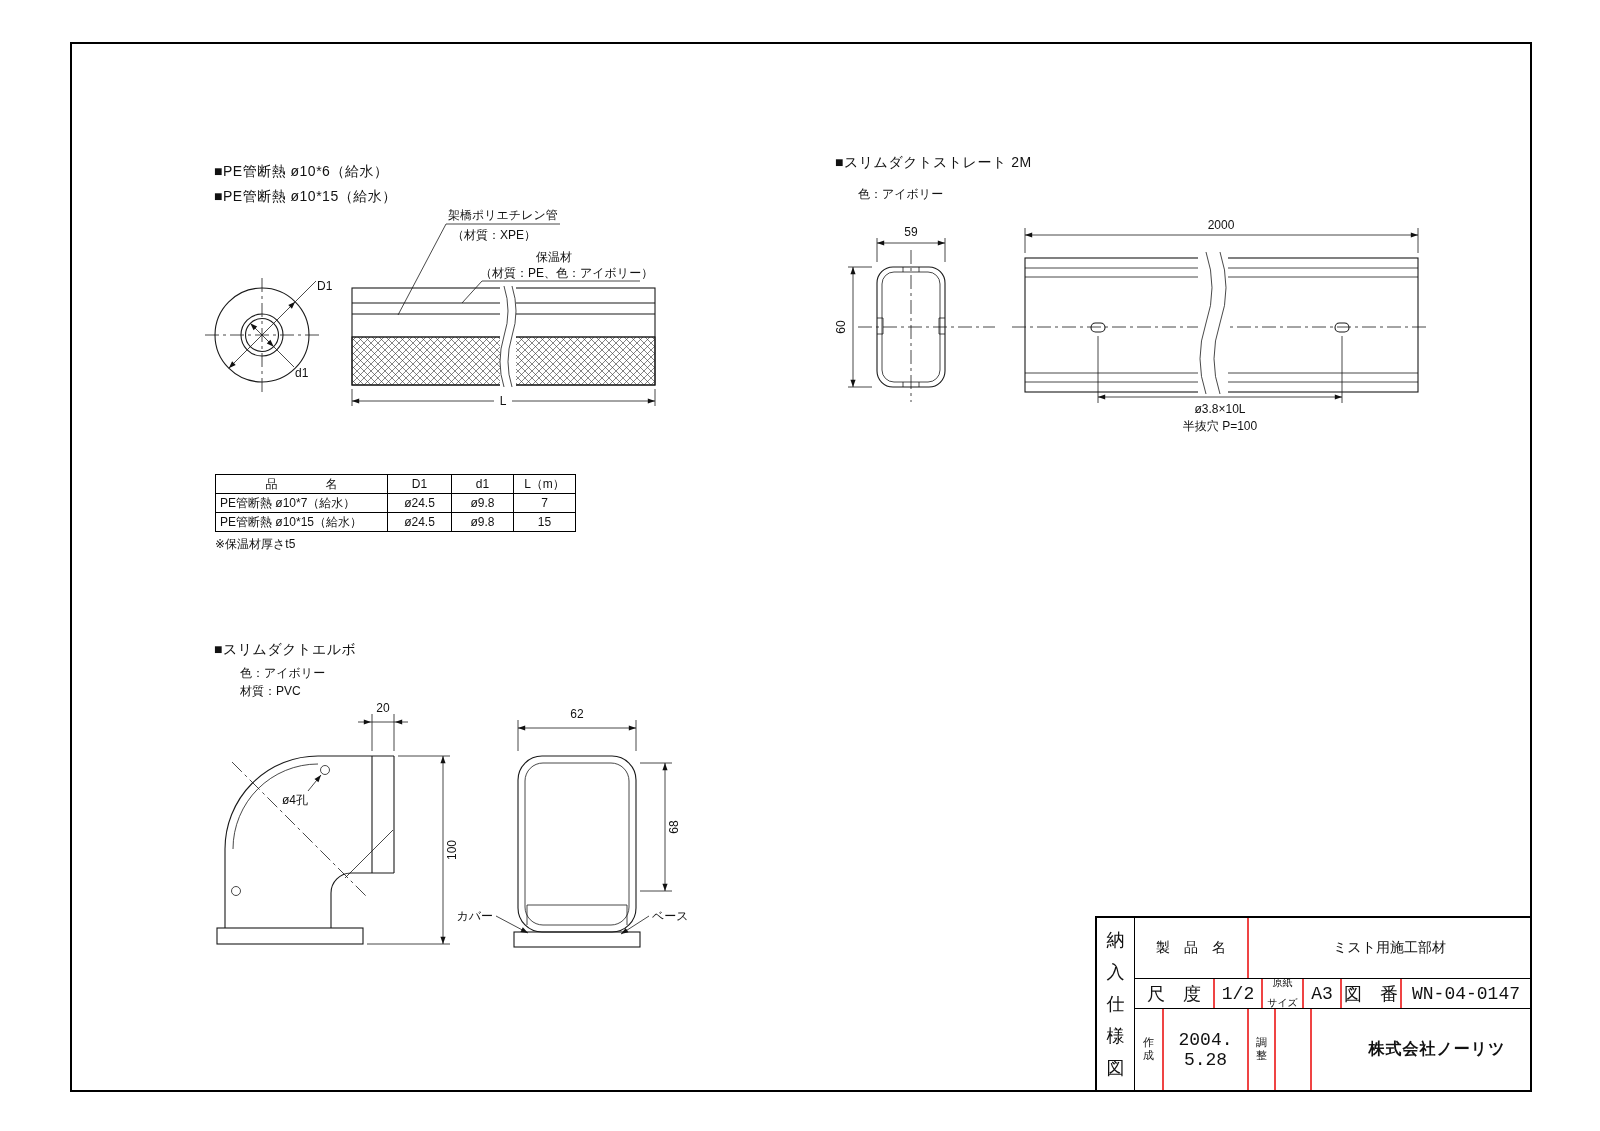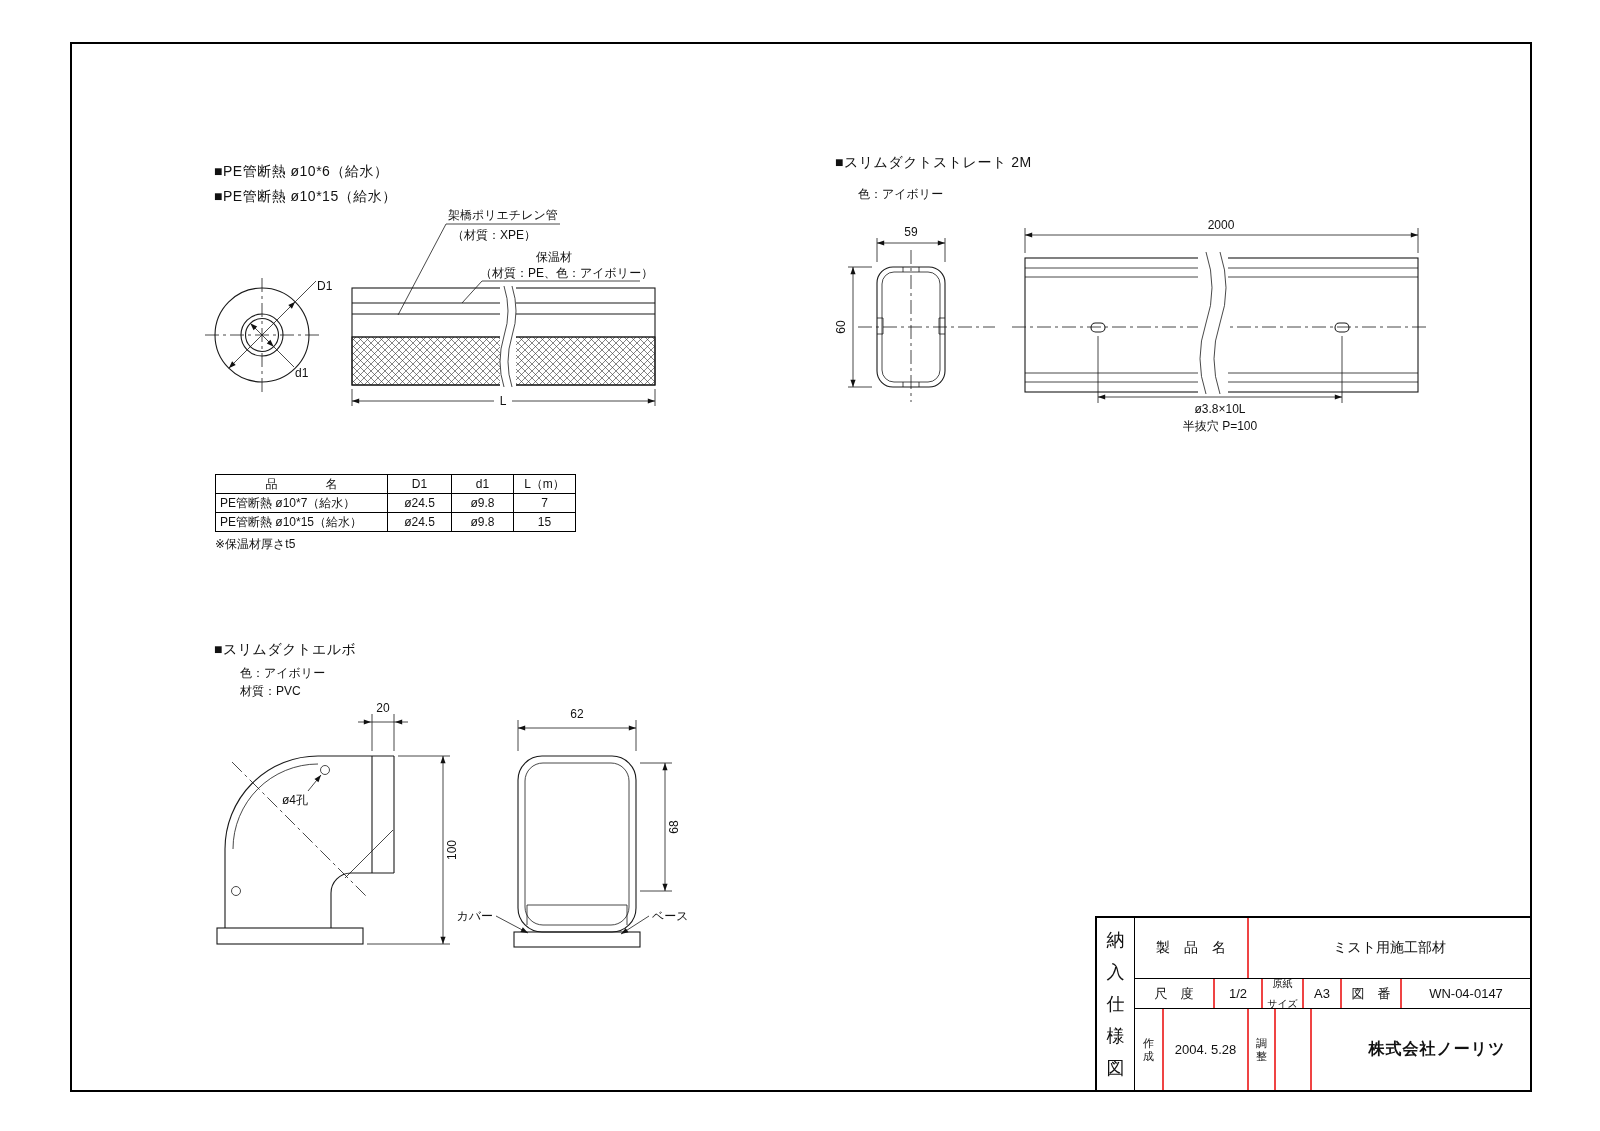--- a/index.html
+++ b/index.html
@@ -27,28 +27,28 @@
     text-align:center; font-weight:normal;margin-left:43px; }
   .spec-table td.name { text-align:left; }
 
   
   .titleblock { position:absolute; left:1095px; top:916px; width:437px; height:176px;
     border:2px solid #000; display:flex; background:#fff; }
   .tb-side { width:38px; border-right:1px solid #000; display:flex; align-items:center;
     justify-content:center; text-align:center; font-size:18px; line-height:32px;
     white-space:pre-line; }
   .tb-main { flex:1; display:flex; flex-direction:column; }
-  .tb-row { display:flex; }
+  .tb-row { display:flex;font-family:Liberation Mono, monospace; }
   .tb-row + .tb-row { border-top:1px solid #000; }
   .tb-cell { display:flex; align-items:center; justify-content:center; text-align:center;
     overflow:hidden; }
   .tb-cell + .tb-cell { border-left:2px solid #ef4444; }
   .ml { white-space:pre-line; }
   .fs14 { font-size:14px; }
-  .fs13 { font-size:13px; }
+  .fs13 { font-size:18px; }
   .fs10 { font-size:10px; line-height:20px; }
   .fs11 { font-size:11px; line-height:13px; }
   .company { font-size:16px; font-weight:bold; letter-spacing:1px;padding-left:32px; }
 </style>
 </head>
 <body>
 
 <div class="sheet">
   <div class="frame"></div>
 

